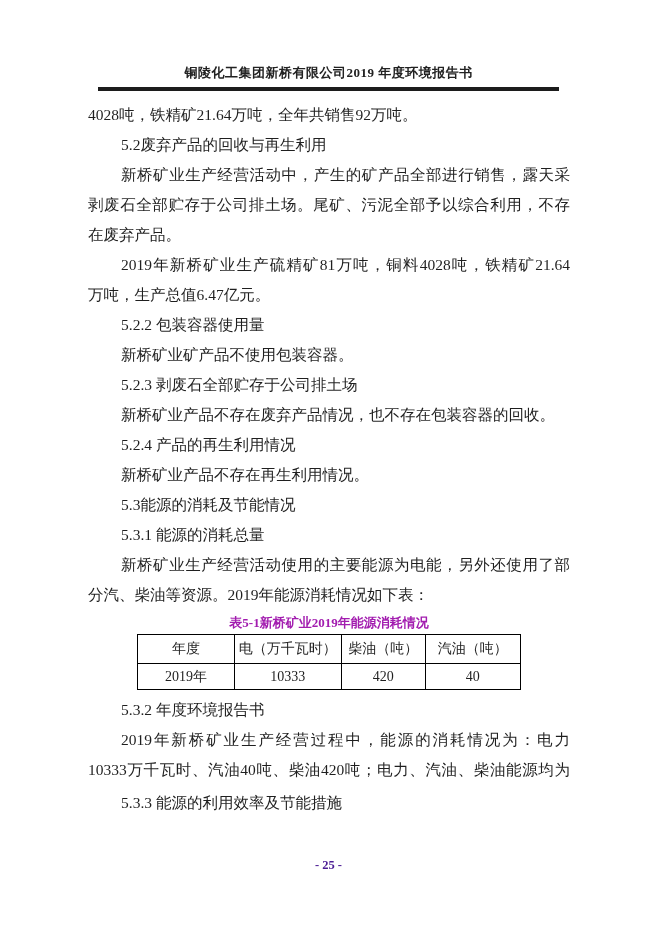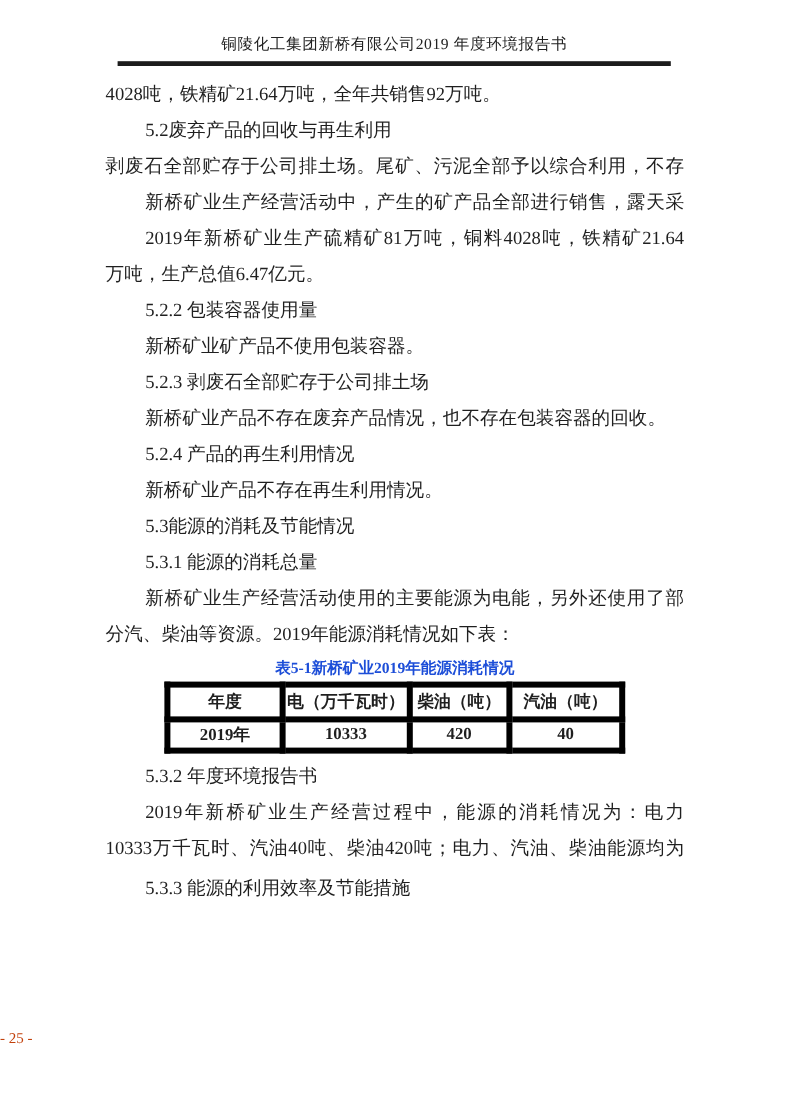--- a/index.html
+++ b/index.html
@@ -5,24 +5,24 @@
   html, body { margin: 0; padding: 0; }
   body {
     width: 657px; height: 928px;
     background: #ffffff;
     color: #1f1f1f;
     font-family: "Liberation Serif", "DejaVu Serif", serif;
     position: relative;
     overflow: hidden;
   }
   .header-title {
-    padding-top: 28px;
+    padding-top: 64px;
     text-align: center;
     font-size: 13px;
-    font-weight: normal;
+    font-weight: bold;
     letter-spacing: 0.5px;
     color: #222;
   }
   .header-rule {
     width: 461px; height: 4px;
     background: #1c1c1c;
     margin: 5px auto 0 auto;
   }
   .content {
     width: 482px;
@@ -39,62 +39,64 @@
     text-align: justify;
     text-align-last: justify;
   }
   .indent { padding-left: 33px; }
   .table-caption {
     text-align: center;
     font-size: 13px;
     font-weight: bold;
     height: 22px; line-height: 22px;
     margin-top: 2px;
-    color: #1d4ed8;
+    color: #a21caf;
   }
   table.energy {
     width: 384px;
     margin: 0 auto;
     border-collapse: collapse;
     table-layout: fixed;
     font-size: 14px;
     color: #1f1f1f;
   }
   table.energy th, table.energy td {
-    border: 5px solid #000000;
+    border: 1px solid #000000;
     text-align: center;
     vertical-align: middle;
-    font-weight: bold;
+    font-weight: normal;
     padding: 0;
   }
   table.energy thead tr { height: 29px; }
   table.energy tbody tr { height: 26px; }
   .footer {
     position: absolute;
     top: 858px; left: 0;
     width: 100%;
-    text-align: left;
+    text-align: center;
     font-size: 12.5px;
-    color: #c2410c;
+    color: #4c1d95;
+    font-weight: bold;
   }
 </style>
 </head>
 <body>
 
 <div>
 
   <div class="header-title">铜陵化工集团新桥有限公司2019 年度环境报告书</div>
   <div class="header-rule"></div>
 
   <div class="content">
 
     <div class="line">4028吨，铁精矿21.64万吨，全年共销售92万吨。</div>
     <div class="line indent">5.2废弃产品的回收与再生利用</div>
+    <div class="line indent justify">新桥矿业生产经营活动中，产生的矿产品全部进行销售，露天采</div>
     <div class="line justify">剥废石全部贮存于公司排土场。尾矿、污泥全部予以综合利用，不存</div>
-    <div class="line indent justify">新桥矿业生产经营活动中，产生的矿产品全部进行销售，露天采</div>
+    <div class="line">在废弃产品。</div>
     <div class="line indent justify">2019年新桥矿业生产硫精矿81万吨，铜料4028吨，铁精矿21.64</div>
     <div class="line">万吨，生产总值6.47亿元。</div>
     <div class="line indent">5.2.2 包装容器使用量</div>
     <div class="line indent">新桥矿业矿产品不使用包装容器。</div>
     <div class="line indent">5.2.3 剥废石全部贮存于公司排土场</div>
     <div class="line indent">新桥矿业产品不存在废弃产品情况，也不存在包装容器的回收。</div>
     <div class="line indent">5.2.4 产品的再生利用情况</div>
     <div class="line indent">新桥矿业产品不存在再生利用情况。</div>
     <div class="line indent">5.3能源的消耗及节能情况</div>
     <div class="line indent">5.3.1 能源的消耗总量</div>

